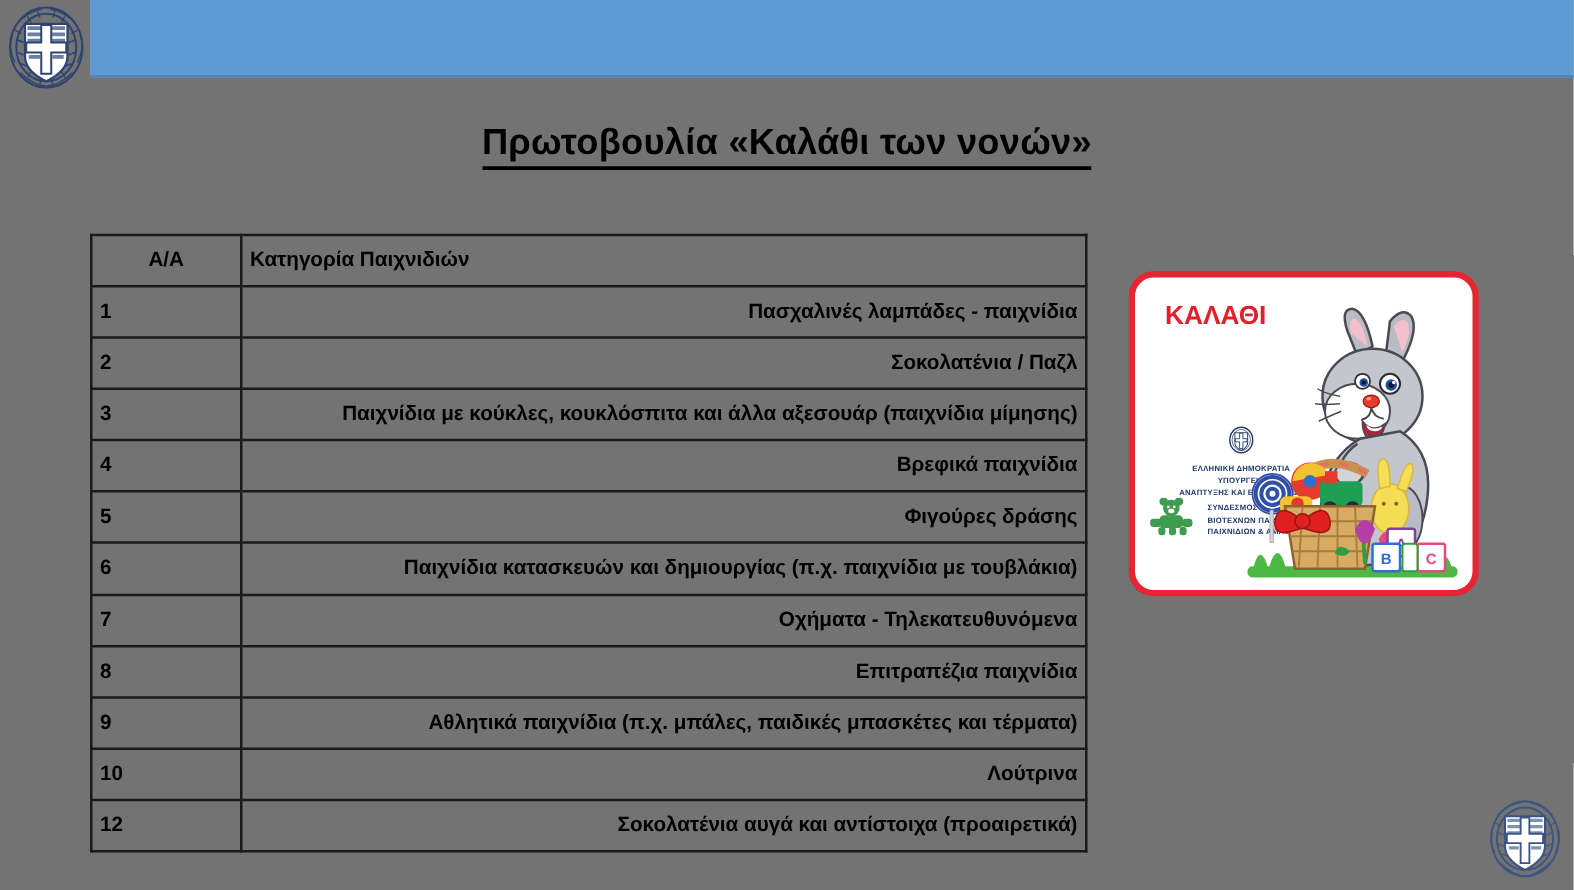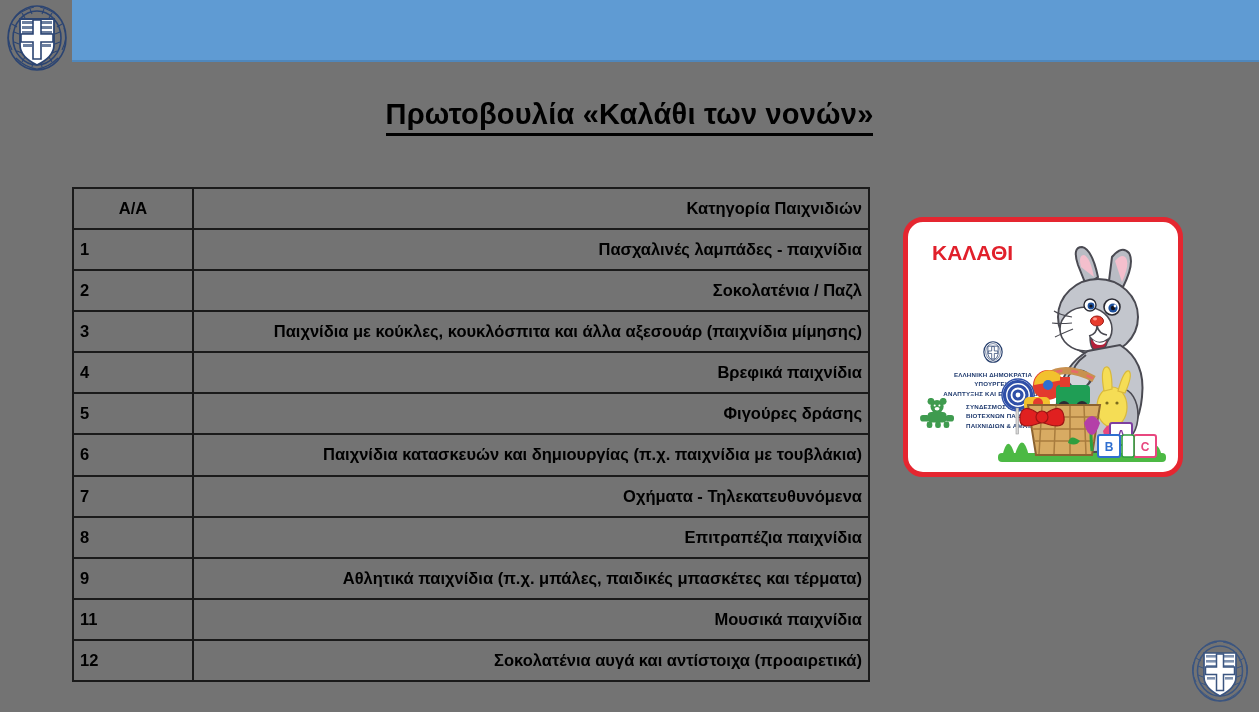--- a/index.html
+++ b/index.html
@@ -65,21 +65,21 @@
     color: #000000;
     padding: 7px 6px;
     vertical-align: middle;
     line-height: 1.52;
   }
   col.col-idx { width: 120px; }
   col.col-cat { width: 676px; }
   th.idx-head, td.idx-cell {
   }
   th.cat-head {
-    text-align: right;
+    text-align: left;
   }
   td.cat-cell {
     text-align: right;
     padding-left: 12px;
   }
   tr.head-row th { height: 37px; }
   tr.body-row td { height: 34px; }
 
   
   .logo-card {
@@ -227,22 +227,22 @@
         </tr>
         <tr class="body-row">
           <td class="idx-cell">8</td>
           <td class="cat-cell">Επιτραπέζια παιχνίδια</td>
         </tr>
         <tr class="body-row">
           <td class="idx-cell">9</td>
           <td class="cat-cell">Αθλητικά παιχνίδια (π.χ. μπάλες, παιδικές μπασκέτες και τέρματα)</td>
         </tr>
         <tr class="body-row">
-          <td class="idx-cell">11</td>
-          <td class="cat-cell">Μουσικά παιχνίδια</td>
+          <td class="idx-cell">10</td>
+          <td class="cat-cell">Λούτρινα</td>
         </tr>
         <tr class="body-row">
           <td class="idx-cell">12</td>
           <td class="cat-cell">Σοκολατένια αυγά και αντίστοιχα (προαιρετικά)</td>
         </tr>
       </tbody>
     </table>
   </div>
 
   <div class="logo-card">

